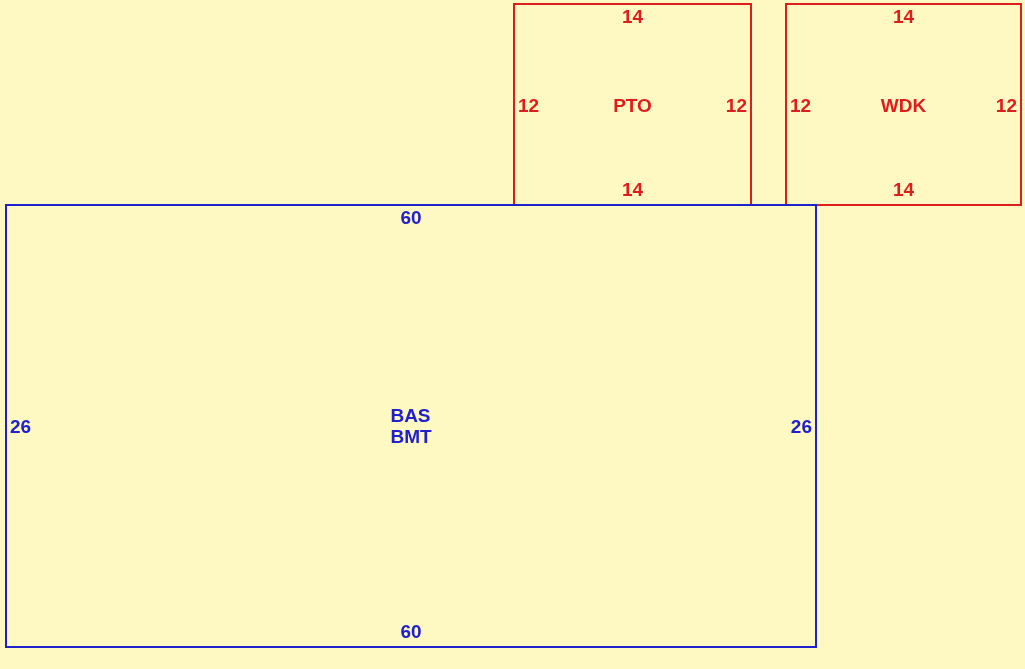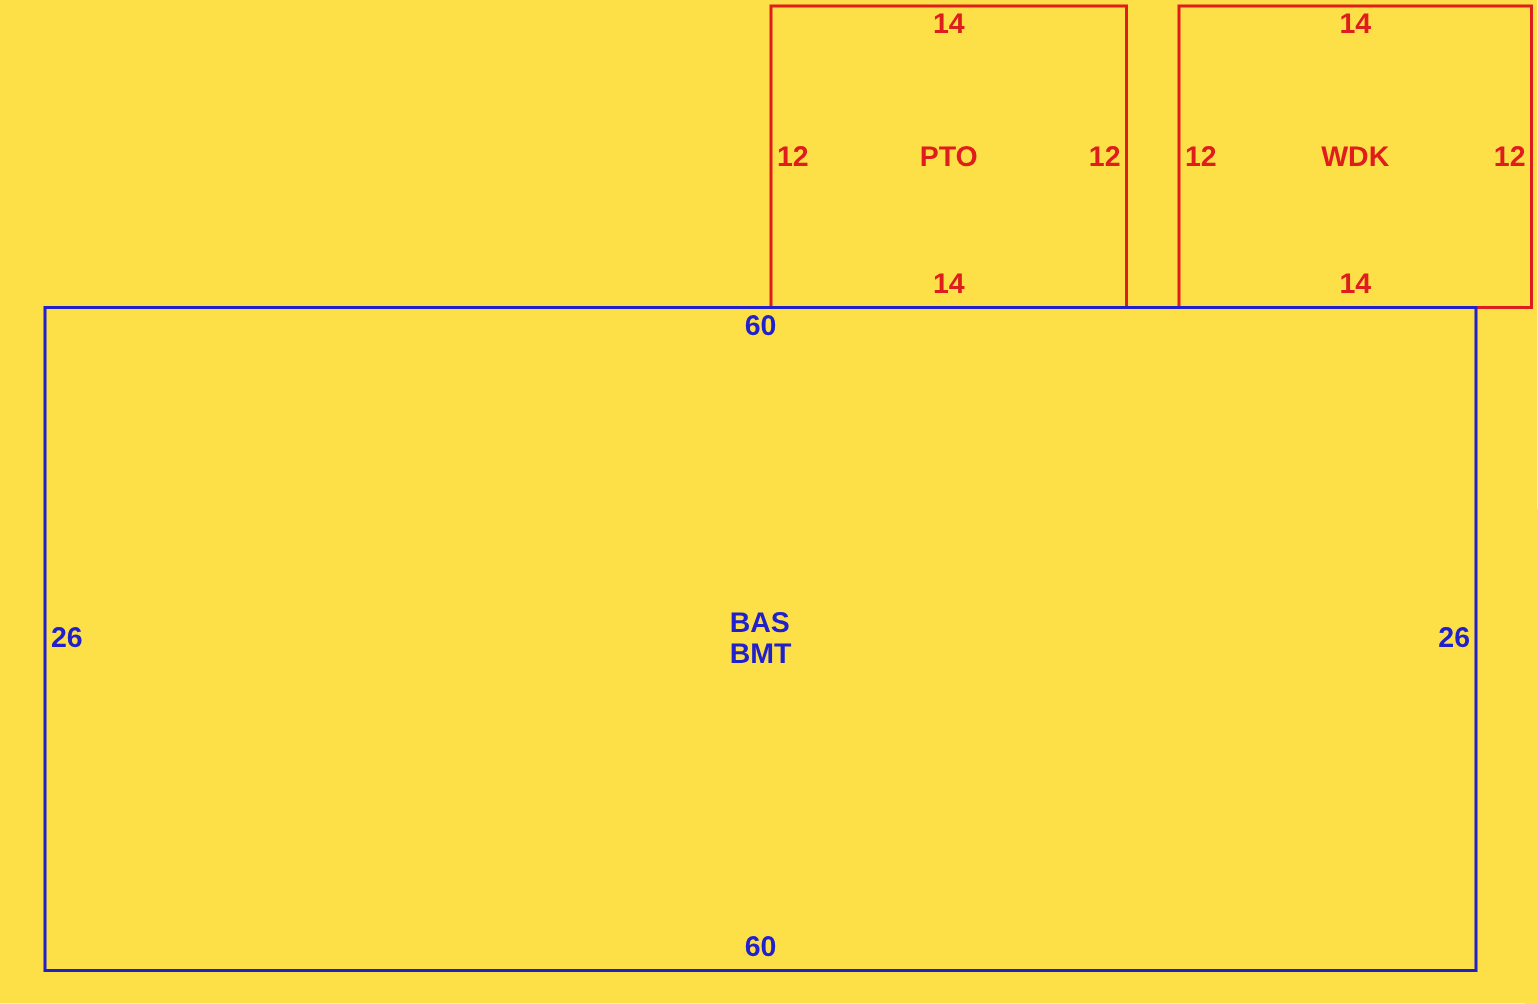--- a/index.html
+++ b/index.html
@@ -9,21 +9,21 @@
   html,body{
     margin:0;
     padding:0;
     background:#ffffff;
     font-family:"Liberation Sans", sans-serif;
   }
   .canvas{
     position:relative;
     width:1025px;
     height:669px;
-    background:#fde047;
+    background:#fef9c3;
     overflow:hidden;
   }
   .area{
     position:absolute;
     box-sizing:border-box;
     background:transparent;
   }
   .area.red{
     border:2px solid var(--red);
     color:var(--red);
@@ -63,21 +63,21 @@
   }
   .area-name{
     left:50%;
     top:50%;
     transform:translate(-50%,-50%);
     text-align:left;
   }
   
   #area-pto{ left:513px; top:3px;   width:239px;  height:203px; }
   #area-wdk{ left:785px; top:3px;   width:237px;  height:203px; }
-  #area-bas{ left:5px;   top:204px; width:956px; height:444px;margin-left:24px; }
+  #area-bas{ left:5px;   top:204px; width:812px; height:444px; }
 </style>
 </head>
 <body>
 
 <div class="canvas">
 
   <div class="area red" id="area-pto">
     <span class="dim dim-top">14</span>
     <span class="dim dim-left">12</span>
     <span class="dim dim-right">12</span>

